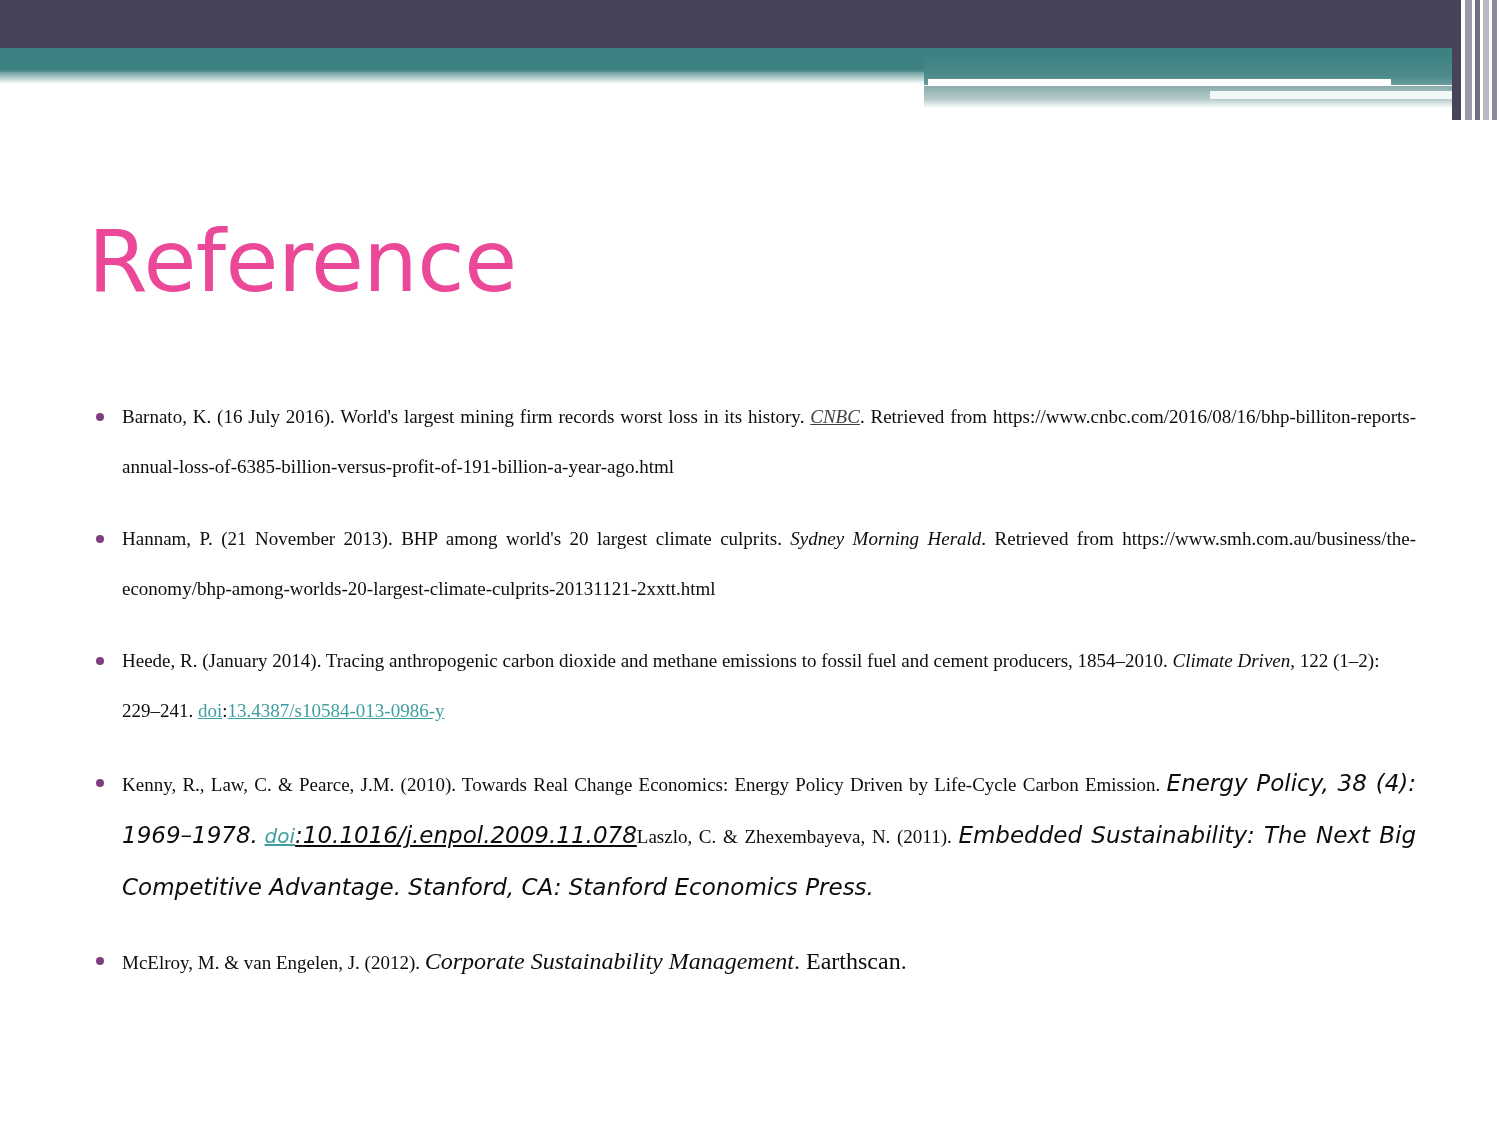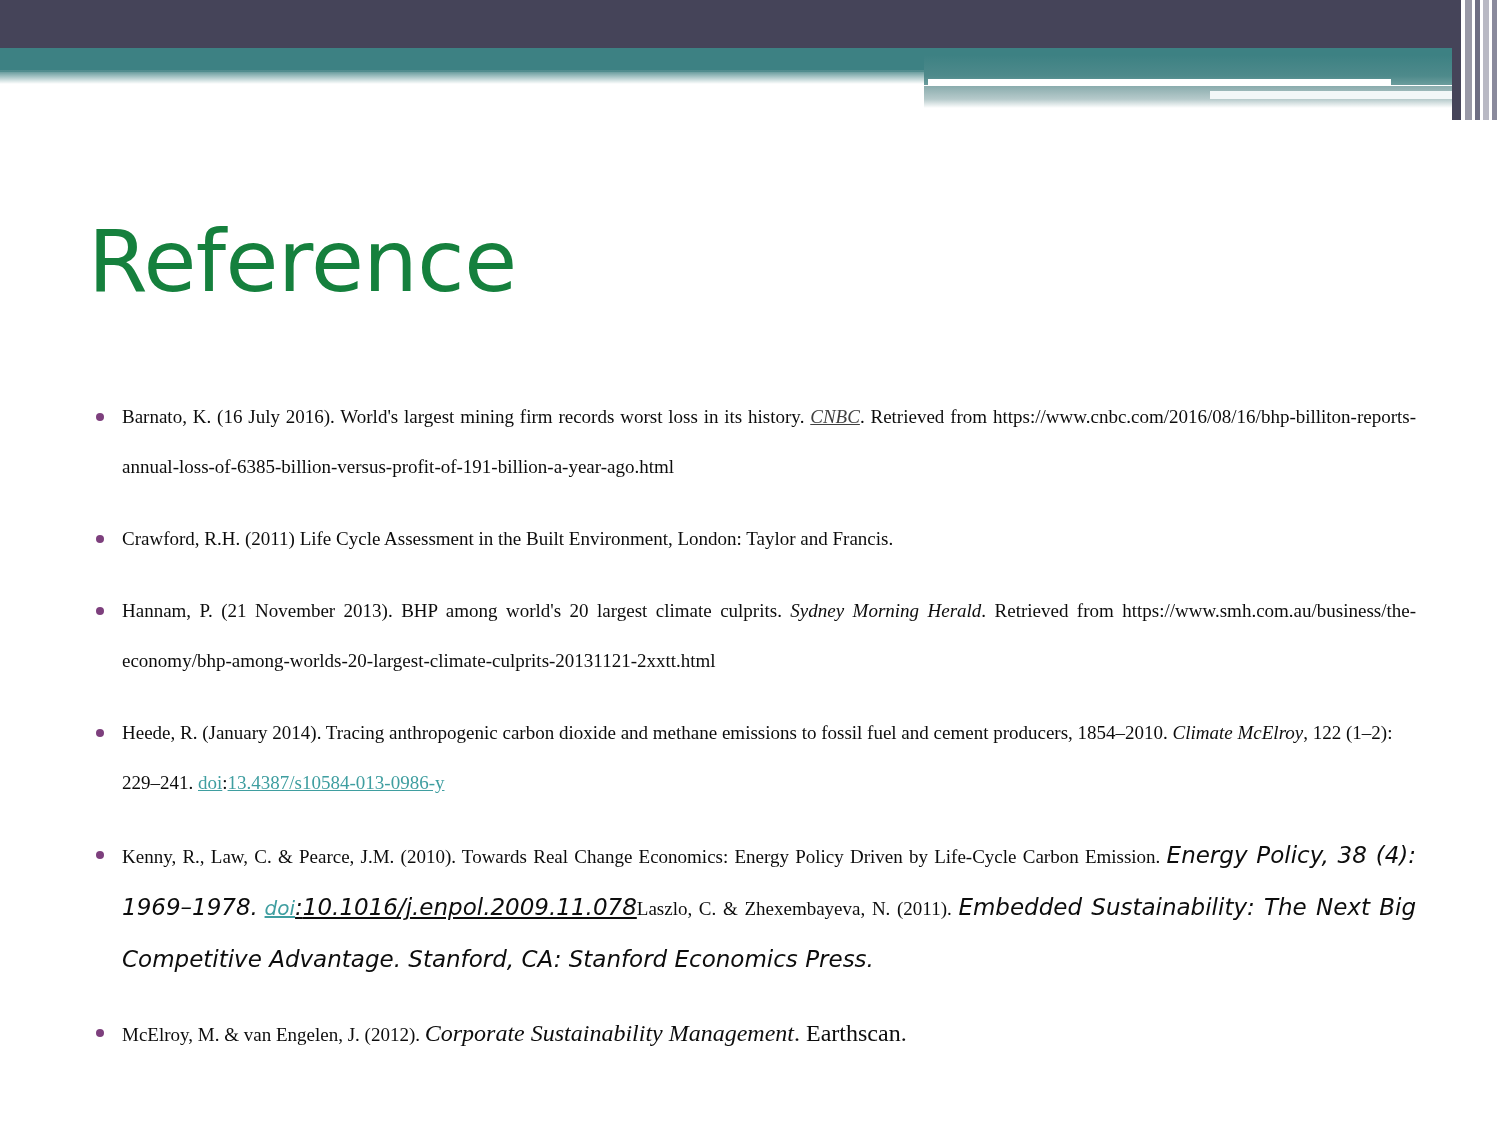--- a/index.html
+++ b/index.html
@@ -86,21 +86,21 @@
 
   
   .slide-title {
     position: absolute;
     left: 88px;
     top: 216px;
     font-family: "DejaVu Sans", sans-serif;
     font-size: 86px;
     line-height: 1.05;
     font-weight: 400;
-    color: #15803d;
+    color: #ec4899;
     letter-spacing: -0.5px;
   }
 
   
   .ref-list {
     position: absolute;
     left: 84px;
     top: 392px;
     width: 1332px;
   }
@@ -195,37 +195,34 @@
 <div class="ref-list">
 
   <div class="ref-item">
     <span>Barnato, K. (16 July 2016).</span>
     <span>World's largest mining firm records worst loss in its history.</span>
     <span class="lnk-it">CNBC</span><span>.</span>
     <span>Retrieved from</span>
     <span>https://www.cnbc.com/2016/08/16/bhp-billiton-reports-annual-loss-of-6385-billion-versus-profit-of-191-billion-a-year-ago.html</span>
   </div>
 
-  <div class="ref-item" style="text-align:left;">
-    <span>Crawford, R.H. (2011) Life Cycle Assessment in the Built Environment, London: Taylor and Francis.</span>
-  </div>
 
 
   <div class="ref-item">
     <span>Hannam, P. (21 November 2013).</span>
     <span>BHP among world's 20 largest climate culprits.</span>
     <span class="it">Sydney Morning Herald</span><span>.</span>
     <span>Retrieved from</span>
     <span>https://www.smh.com.au/business/the-economy/bhp-among-worlds-20-largest-climate-culprits-20131121-2xxtt.html</span>
   </div>
 
   <div class="ref-item" style="text-align:left;">
     <span>Heede, R. (January 2014).</span>
     <span>Tracing anthropogenic carbon dioxide and methane emissions to fossil fuel and cement producers, 1854–2010.</span>
-    <span class="it">Climate McElroy</span><span>, 122 (1–2): 229–241.</span>
+    <span class="it">Climate Driven</span><span>, 122 (1–2): 229–241.</span>
     <span class="lnk">doi</span><span>:</span><span class="lnk">13.4387/s10584-013-0986-y</span>
   </div>
 
   <div class="ref-item">
     <span>Kenny, R., Law, C. &amp; Pearce, J.M. (2010).</span>
     <span>Towards Real Change Economics: Energy Policy Driven by Life-Cycle Carbon Emission.</span>
     <span class="bigsans-it">Energy Policy, 38 (4): 1969–1978.</span>
     <span class="bigsans-it-lnk">doi</span><span class="bigsans-it-u">:</span><span class="bigsans-it-u">10.1016/j.enpol.2009.11.078</span><span class="sm-it">Laszlo, C. &amp; Zhexembayeva, N. (2011).</span>
     <span class="bigsans-it">Embedded Sustainability: The Next Big Competitive Advantage</span><span class="bigsans-it">. Stanford, CA: Stanford Economics Press.</span>
   </div>

